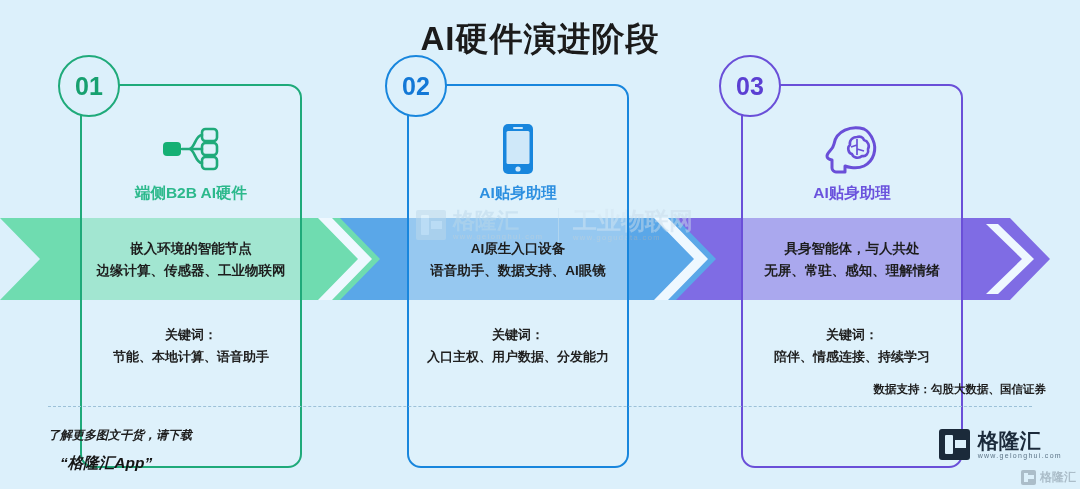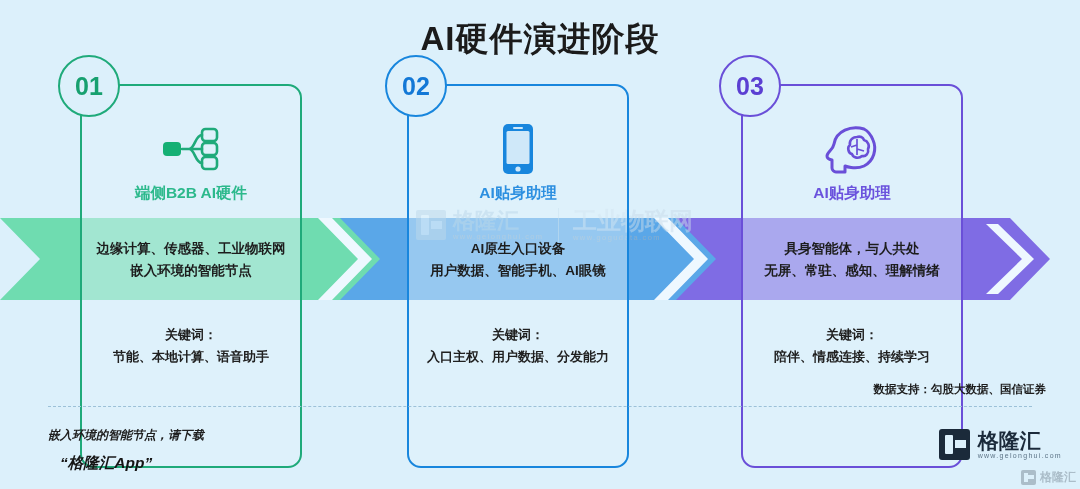--- a/index.html
+++ b/index.html
@@ -302,43 +302,43 @@
       <svg width="58" height="44" viewBox="0 0 58 44">
         <rect x="1" y="15" width="18" height="14" rx="4" fill="#15b074"></rect>
         <path d="M20,22 H27 M27,22 C33,22 33,8 40,8 M27,22 C33,22 33,36 40,36 M27,22 H40" stroke="#1faa7a" stroke-width="2.6" fill="none" stroke-linecap="round"></path>
         <rect x="40" y="2" width="15" height="12" rx="3.5" fill="none" stroke="#1faa7a" stroke-width="2.6"></rect>
         <rect x="40" y="16" width="15" height="12" rx="3.5" fill="none" stroke="#1faa7a" stroke-width="2.6"></rect>
         <rect x="40" y="30" width="15" height="12" rx="3.5" fill="none" stroke="#1faa7a" stroke-width="2.6"></rect>
       </svg>
     </div>
     <div class="card-head">端侧B2B AI硬件</div>
     <div class="card-body">
+      <div>嵌入环境的智能节点</div>
       <div>边缘计算、传感器、工业物联网</div>
-      <div>嵌入环境的智能节点</div>
     </div>
     <div class="card-kw">
       <div>关键词：</div>
       <div>节能、本地计算、语音助手</div>
     </div>
   </div>
 
   <div class="card c2">
     <div class="badge">02</div>
     <div class="card-icon">
       <svg width="34" height="52" viewBox="0 0 34 52">
         <rect x="2" y="1" width="30" height="50" rx="5" fill="#1886dd"></rect>
         <rect x="5.5" y="8" width="23" height="33" rx="1.5" fill="#cfe8f9"></rect>
         <rect x="12" y="4" width="10" height="2" rx="1" fill="#cfe8f9"></rect>
         <circle cx="17" cy="46" r="2.6" fill="#cfe8f9"></circle>
       </svg>
     </div>
     <div class="card-head">AI贴身助理</div>
     <div class="card-body">
       <div>AI原生入口设备</div>
-      <div>用户数据、智能手机、AI眼镜</div>
+      <div>语音助手、数据支持、AI眼镜</div>
     </div>
     <div class="card-kw">
       <div>关键词：</div>
       <div>入口主权、用户数据、分发能力</div>
     </div>
   </div>
 
   <div class="card c3">
     <div class="badge">03</div>
     <div class="card-icon">
@@ -375,21 +375,21 @@
   <div class="wm-txt">
     <div class="wm-name2">工业物联网</div>
     <div class="wm-url">www.gogudata.com</div>
   </div>
 </div>
 
 <div class="source-note">数据支持：勾股大数据、国信证券</div>
 <div class="divider"></div>
 
 <div class="footer-left">
-  <div class="fl1">嵌入环境的智能节点，请下载</div>
+  <div class="fl1">了解更多图文干货，请下载</div>
   <div class="fl2">“格隆汇App”</div>
 </div>
 
 <div class="footer-logo">
   <div class="fl-g"></div>
   <div class="fl-txt">
     <div class="fl-name">格隆汇</div>
     <div class="fl-url">www.gelonghui.com</div>
   </div>
 </div>

